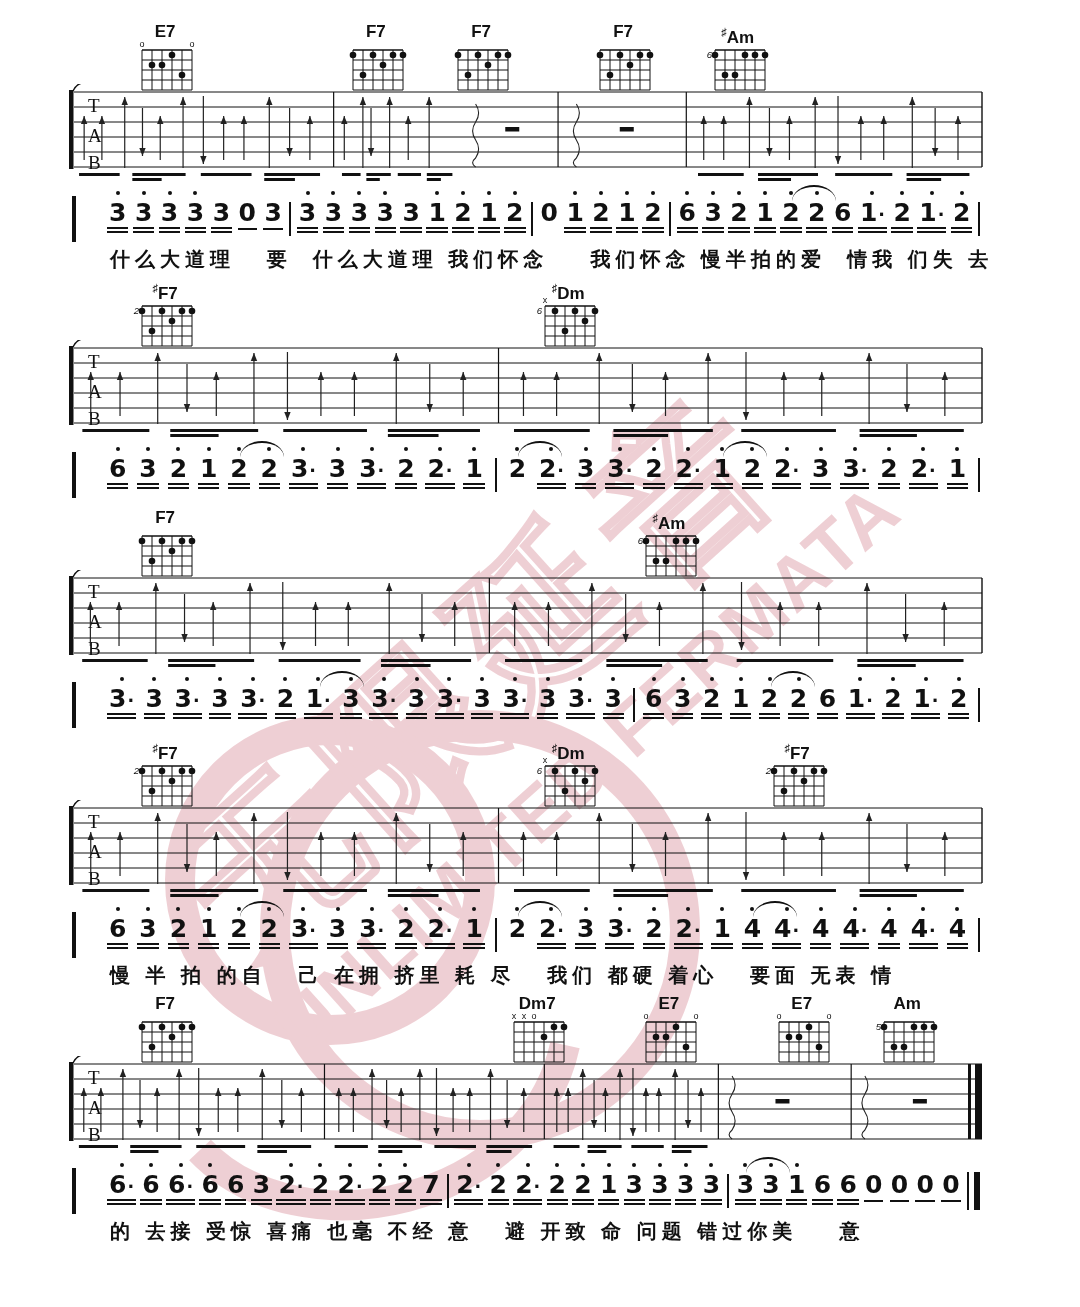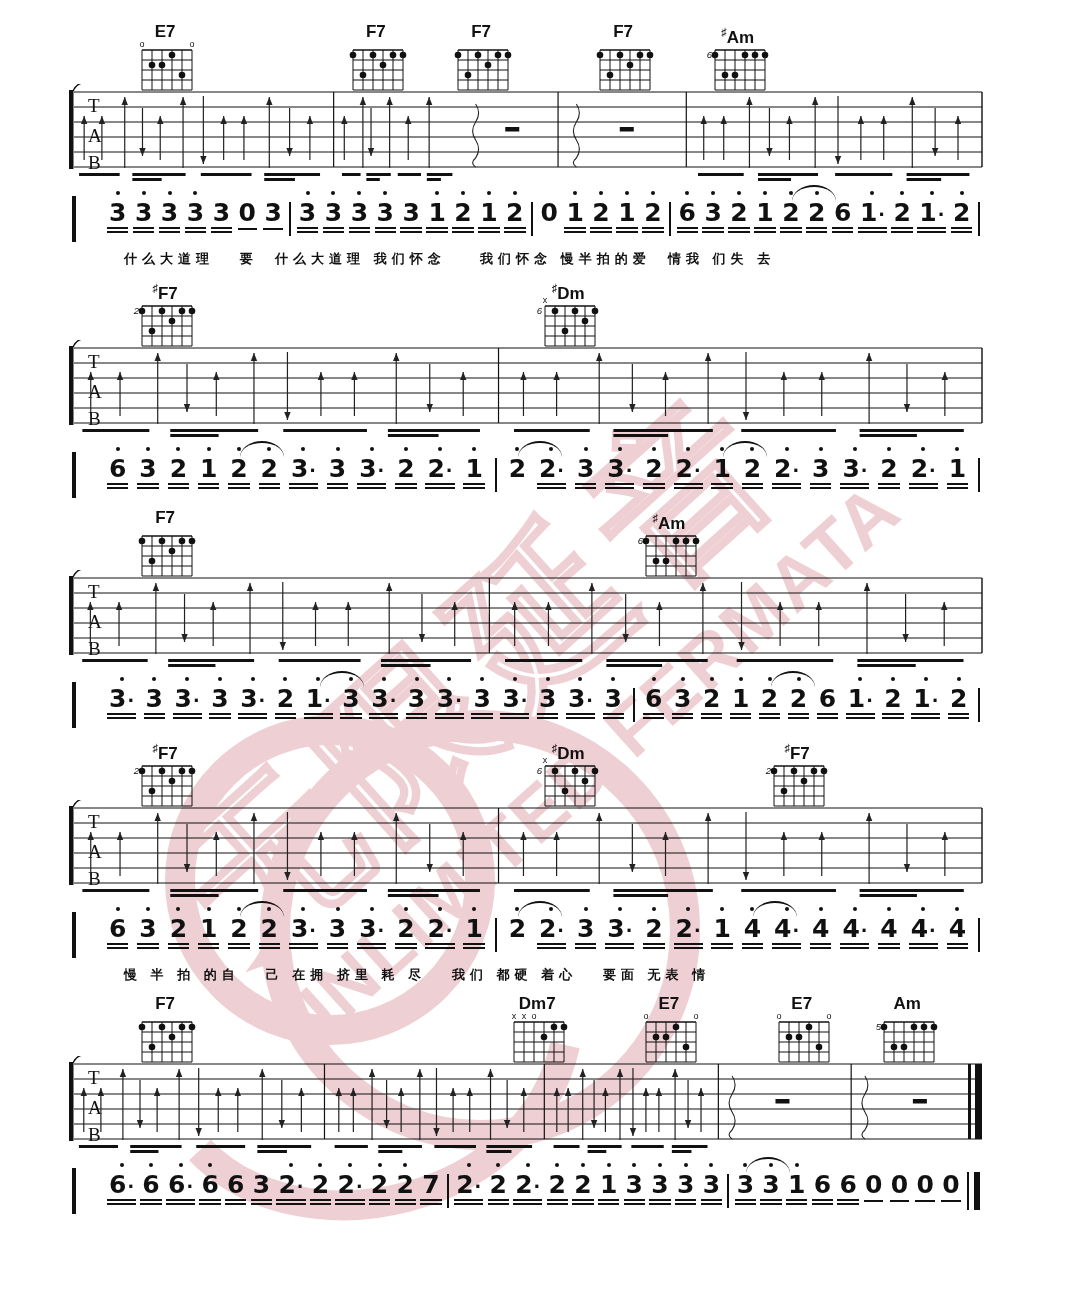--- a/index.html
+++ b/index.html
@@ -23,21 +23,21 @@
       width:4px;height:4px;border-radius:50%;background:#111;}
   .dt{font-style:normal;font-size:0.7em;margin-left:1px;}
   .u1::after{content:"";position:absolute;left:0;right:0;bottom:4px;height:2px;background:#111;}
   .u2::after{content:"";position:absolute;left:-1px;right:-1px;bottom:1px;height:6px;
       background:linear-gradient(to bottom,#111 0 2px,transparent 2px 4px,#111 4px 6px);}
   .arc::before{content:"";position:absolute;top:-15px;left:55%;width:44px;height:14px;
       border-top:2px solid #111;border-radius:50% 50% 0 0 / 100% 100% 0 0;}
   .mbar{width:2px;height:34px;background:#111;margin-top:2px;}
   .mbarF{width:11px;height:38px;border-left:2.5px solid #111;position:relative;margin-top:0;}
   .mbarF::after{content:"";position:absolute;right:0;top:0;bottom:0;width:6px;background:#111;}
-  .lyrics{margin:0 0 0 56px;font-size:13px;font-weight:600;letter-spacing:5px;
+  .lyrics{margin:0 0 0 42px;font-size:20px;font-weight:600;letter-spacing:5px;
           white-space:pre;line-height:26px;}
 </style>
 </head>
 <body>
 
 <svg class="wm" viewBox="0 0 1080 1307" xmlns="http://www.w3.org/2000/svg">
   <g opacity="0.42">
     <g stroke="#d98f9a" fill="none" stroke-width="30">
       <circle cx="330" cy="880" r="150"></circle>
       <circle cx="480" cy="930" r="205"></circle>
@@ -1055,16 +1055,17 @@
           <span class="n u2"><i class="od"></i>3</span>
           <span class="n u2"><i class="od"></i>1</span>
           <span class="n u2">6</span>
           <span class="n u2">6</span>
           <span class="n u1">0</span>
           <span class="n u1">0</span>
           <span class="n u1">0</span>
           <span class="n u1">0</span>
           <span class="mbarF"></span>
         </div>
+        <div class="lyrics">的 去接 受惊 喜痛 也毫 不经 意   避 开致 命 问题 错过你美    意</div>
       </div>
     </div>
 
 </div>
 
 </body></html>

